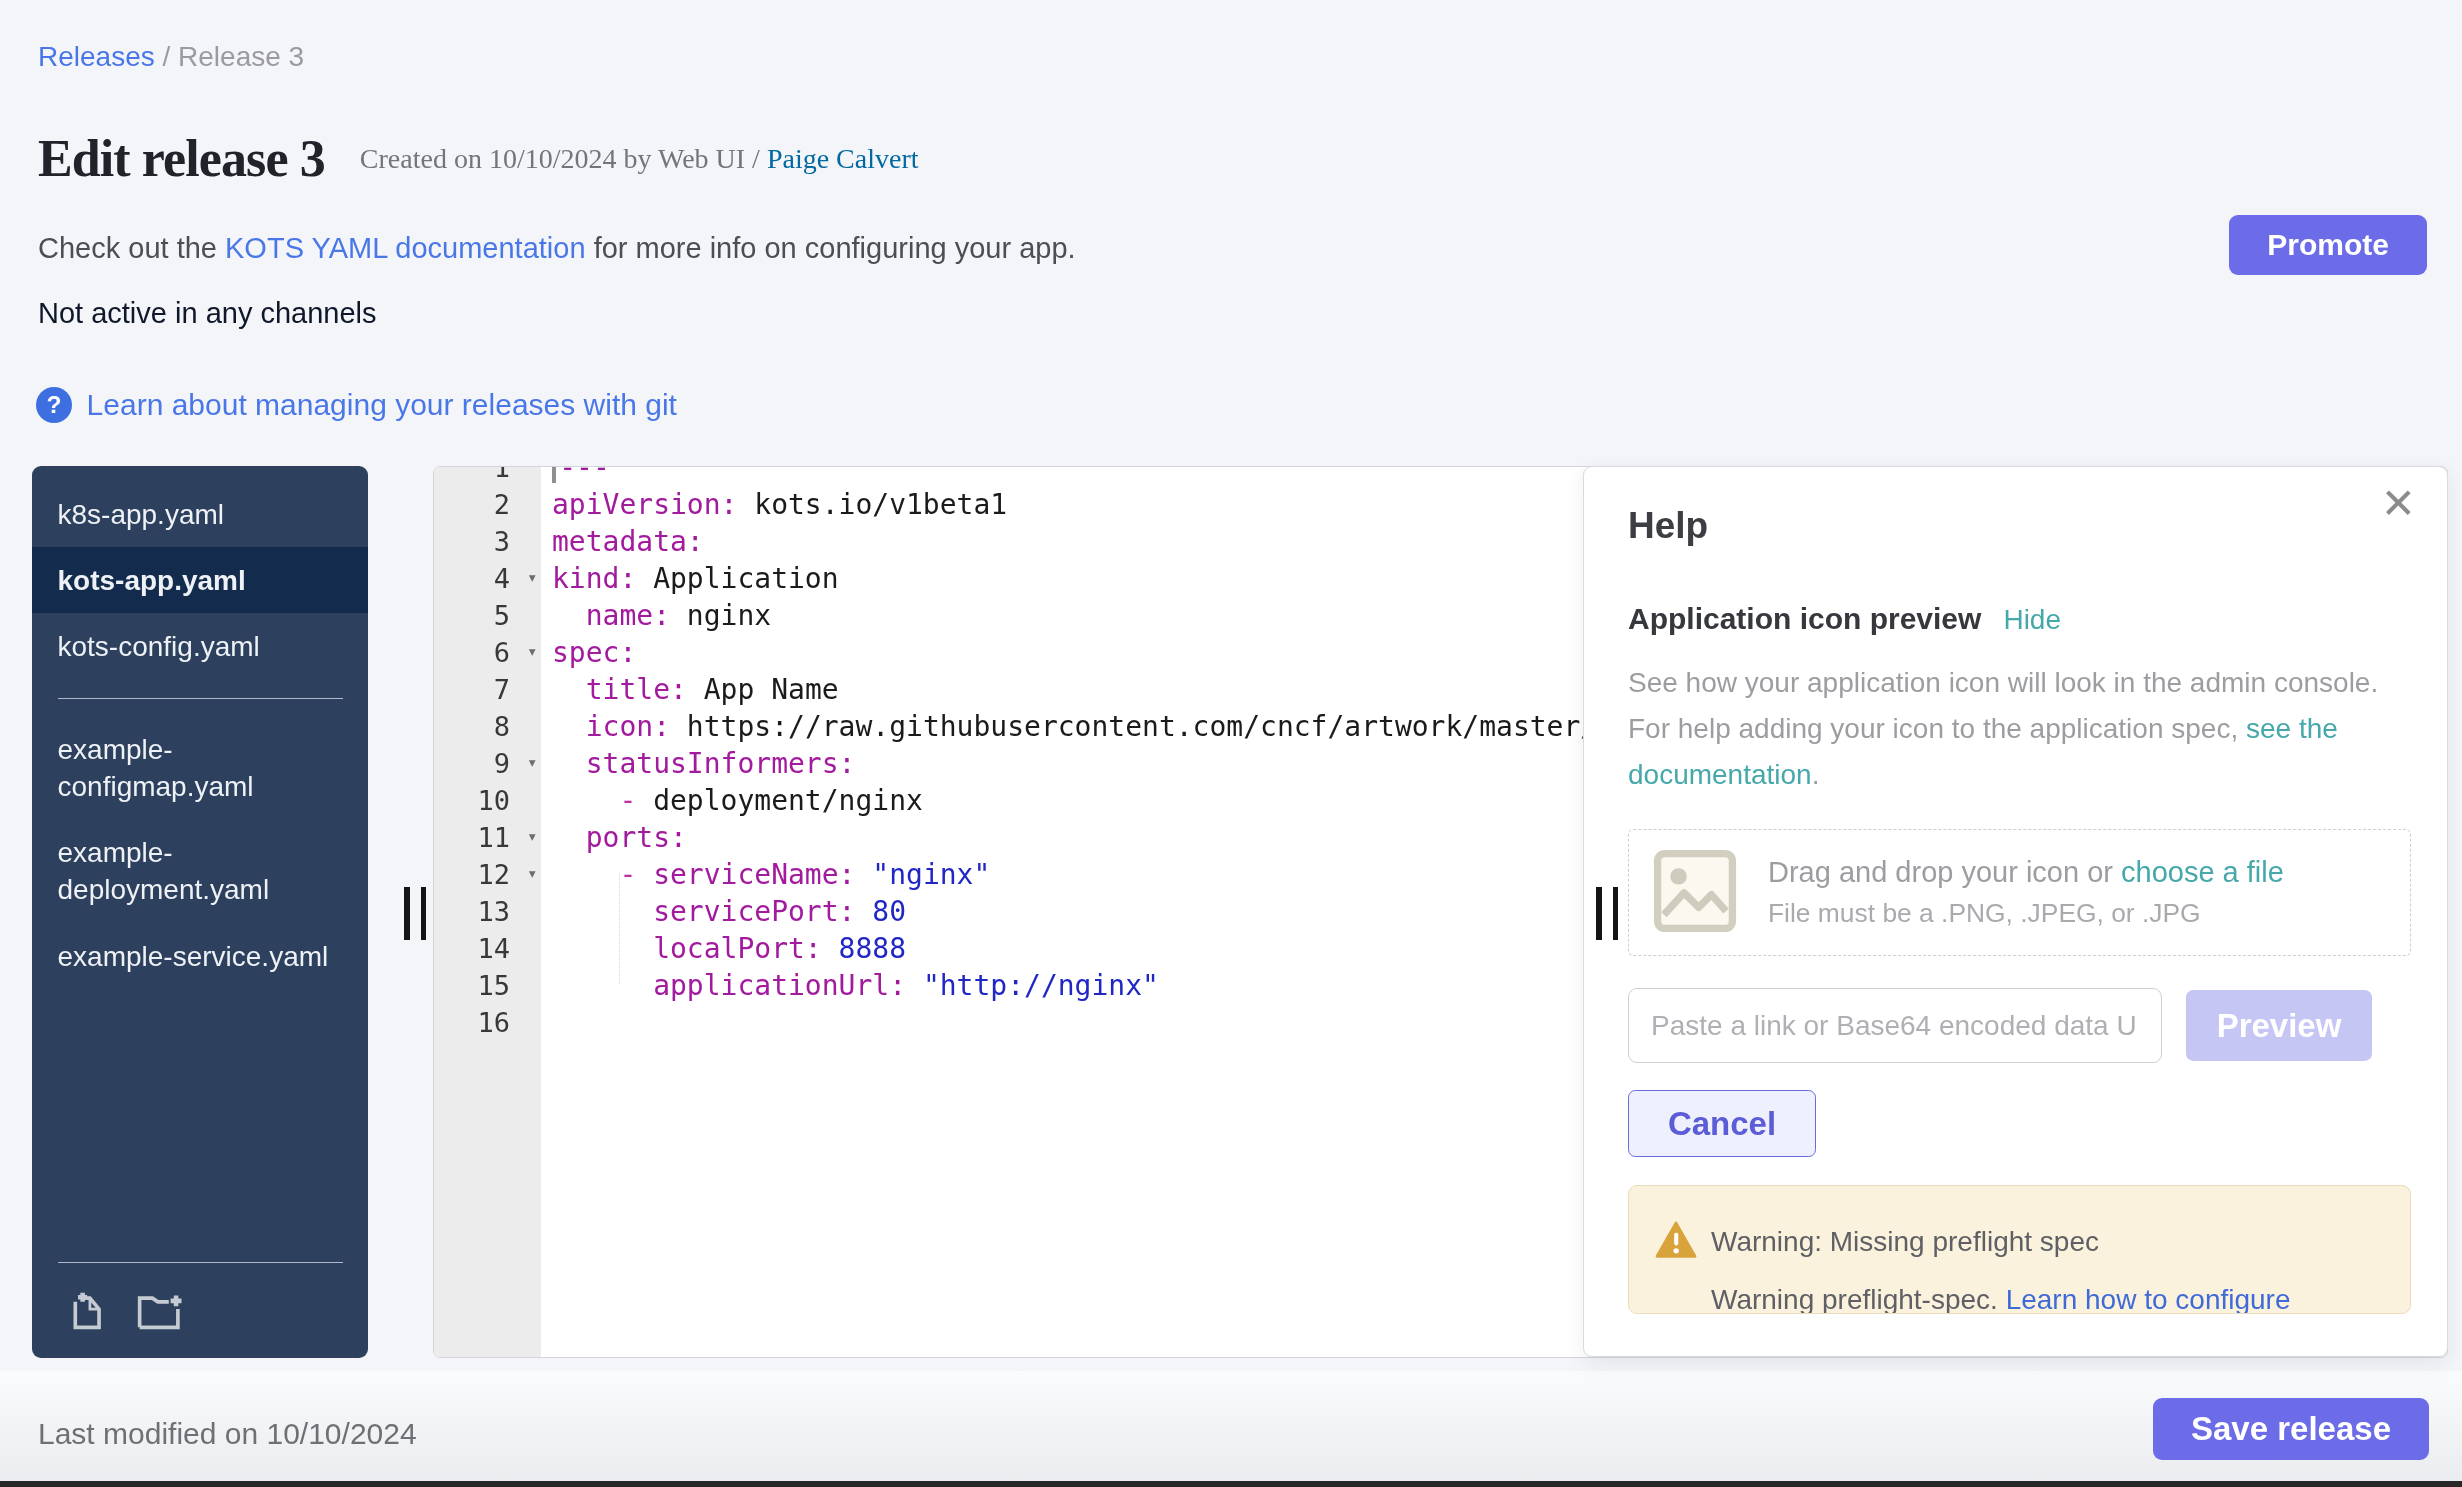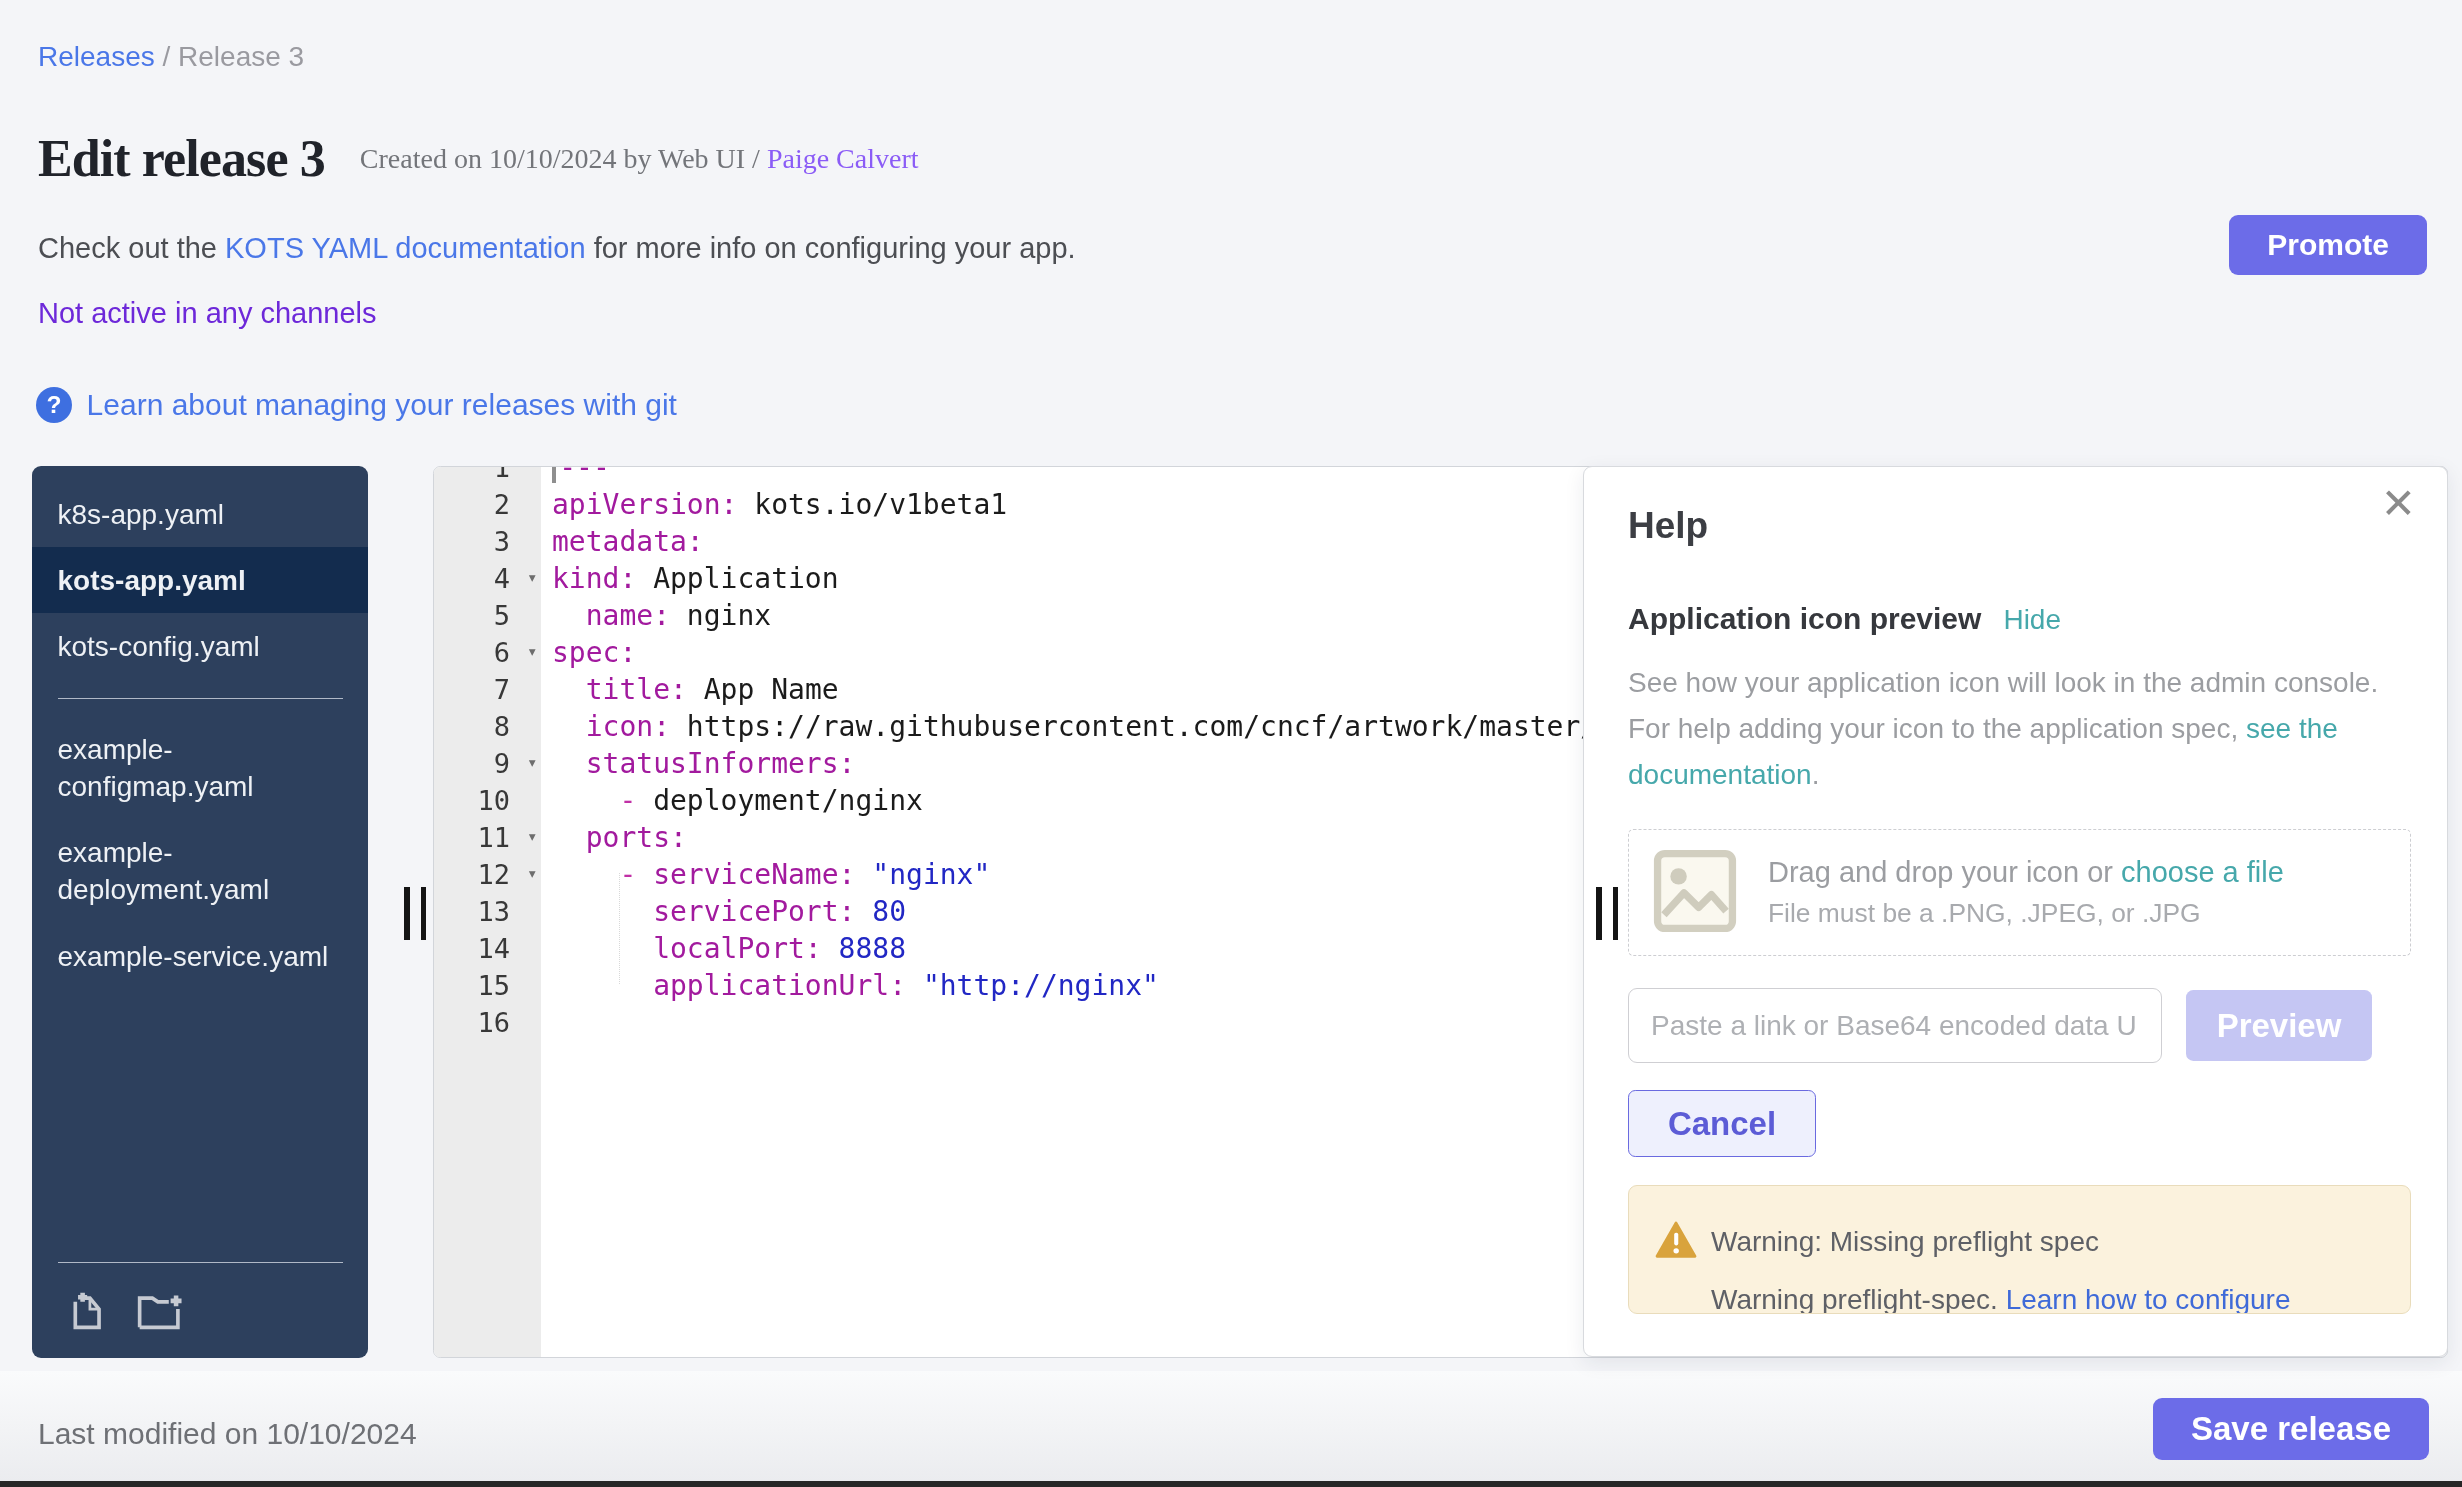--- a/index.html
+++ b/index.html
@@ -13,33 +13,33 @@
   .app { position: relative; width: 2462px; height: 1488px; }
 
   
   .breadcrumb { position: absolute; left: 38px; top: 41px; font-size: 28px; }
   .breadcrumb a { color: #4a77e8; text-decoration: none; cursor: pointer; }
   .breadcrumb .sep, .breadcrumb .current { color: #9a9aa0; }
 
   .title-row { position: absolute; left: 38px; top: 129px; display: flex; align-items: center; font-family: Liberation Serif, serif; }
   .page-title { font-size: 52px; font-weight: 700; color: #20232a; letter-spacing: -0.9px; }
   .created-meta { font-size: 28px; color: #73757a; margin-left: 35px; }
-  .created-meta a { color: #8b5cf6; text-decoration: none; margin-top: 40px; }
+  .created-meta a { color: #0369a1; text-decoration: none; margin-top: 40px; }
 
   .docs-row { position: absolute; left: 38px; top: 232px; font-size: 29px; color: #4c4e53; }
   .docs-row a { color: #4a77e8; text-decoration: none; }
 
   .promote-btn {
     position: absolute; right: 35px; top: 215px;
     height: 60px; padding: 0 38px;
     background: #6c6ce8; border: none; border-radius: 9px;
     color: #fff; font-size: 30px; font-weight: 700;
     font-family: "Liberation Sans", sans-serif; cursor: pointer;
   }
-  .channels-row { position: absolute; left: 38px; top: 297px; font-size: 29px; color: #6d28d9; }
+  .channels-row { position: absolute; left: 38px; top: 297px; font-size: 29px; color: #0f172a; }
 
   .git-row { position: absolute; left: 36px; top: 387px; display: flex; align-items: center; gap: 14.6px; cursor: pointer; }
   .q-icon {
     width: 36px; height: 36px; border-radius: 50%;
     background: #3e6fe0; color: #fff; font-size: 24.6px; font-weight: 700;
     display: flex; align-items: center; justify-content: center; flex: none;
   }
   .git-row a { color: #4a77e8; font-size: 30px; text-decoration: none; }
 
   

